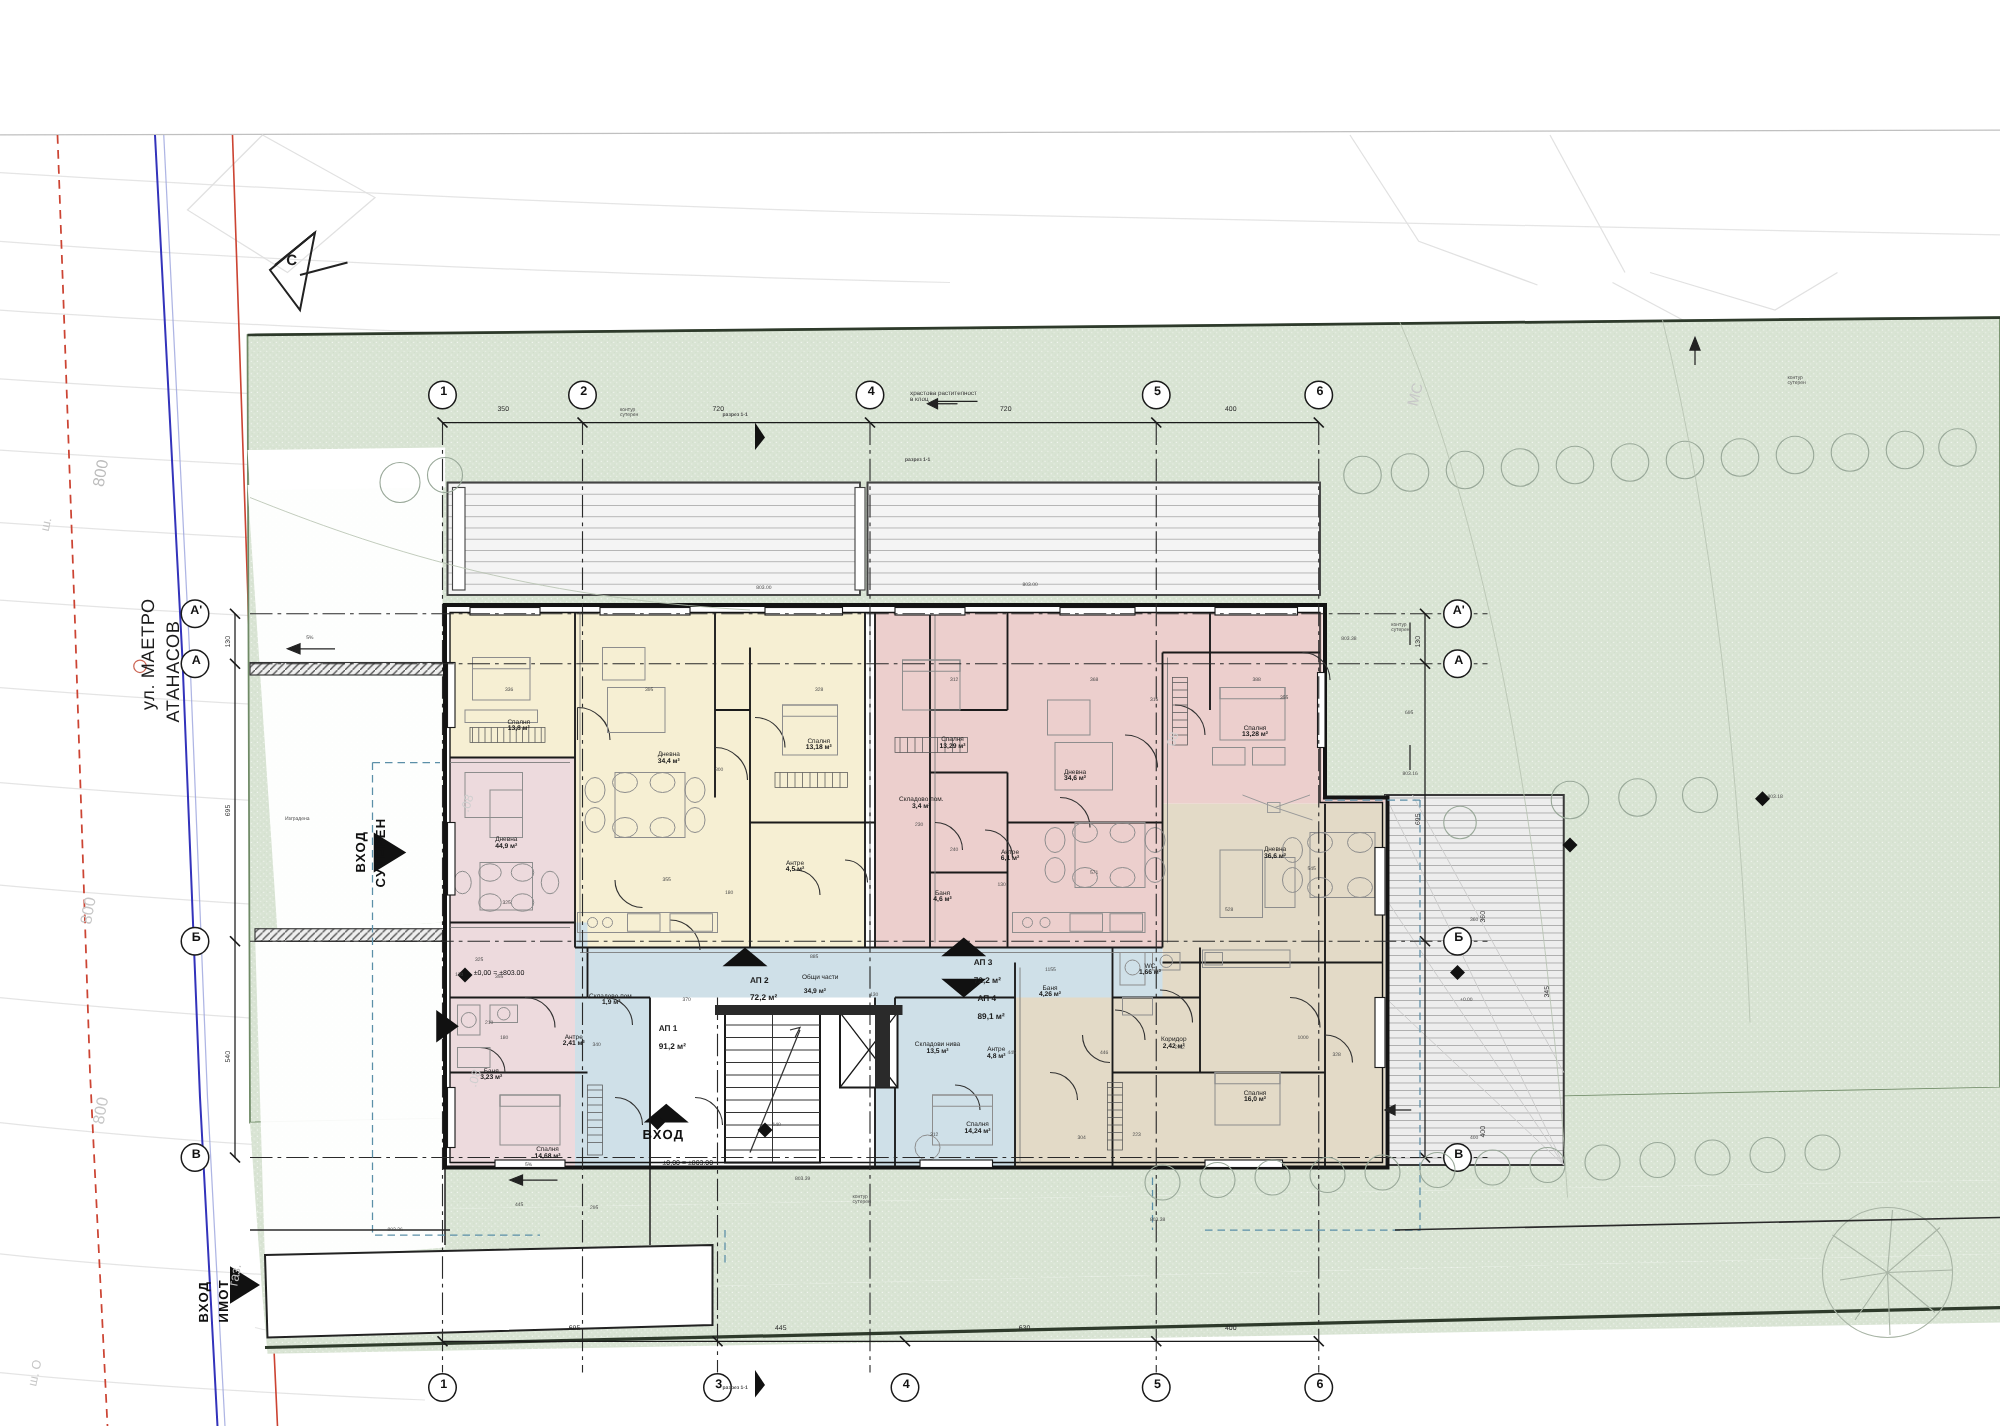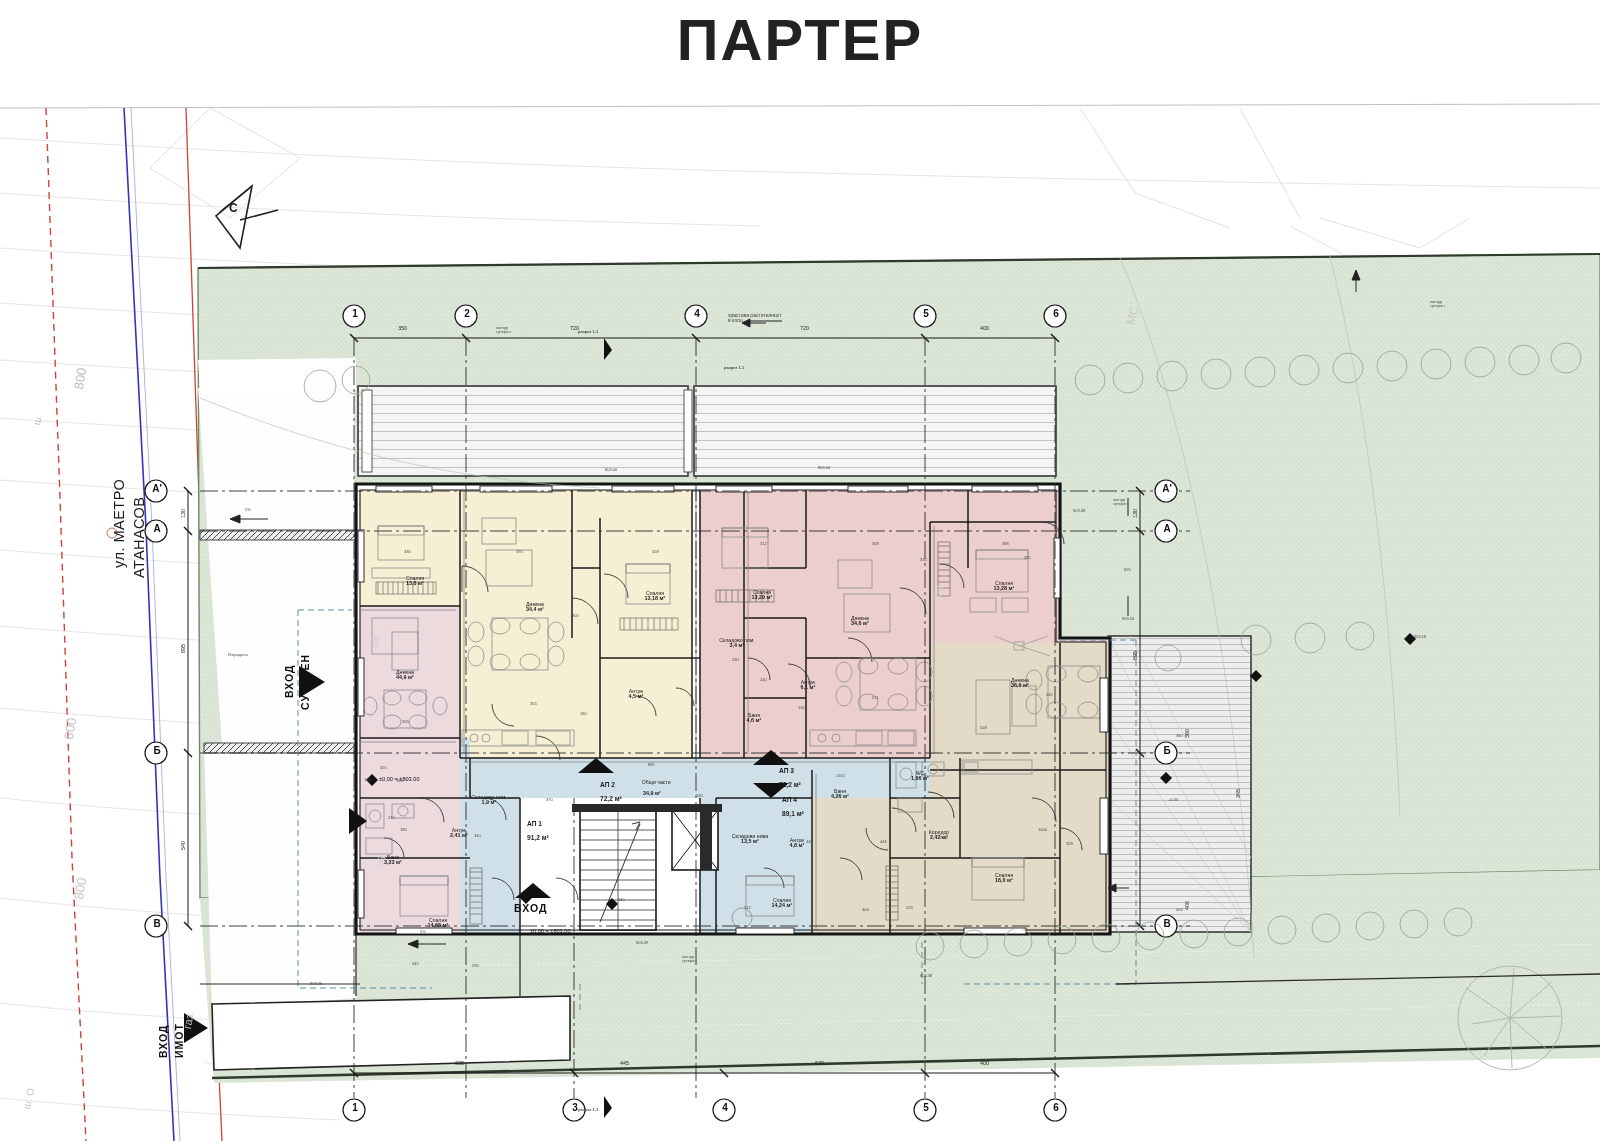--- a/index.html
+++ b/index.html
@@ -30,21 +30,20 @@
   .streetname{font-size:14.5px;letter-spacing:.5px;color:#1b1b1b;font-weight:500;}
   .entr{font-size:10.5px;letter-spacing:1px;font-weight:600;color:#111;}
   .gridlbl{font-size:10px;font-weight:600;color:#111;text-align:center;}
   .lvl{font-size:5.6px;color:#111;}
 </style>
 </head>
 <body>
 
 <div id="root">
 
-  <div class="title">ПАРТЕР</div>
 
   <div class="canvas">
 
     <svg width="1600" height="1043" viewBox="0 0 1600 1043">
       <defs>
         <pattern id="grass" width="5" height="5" patternUnits="userSpaceOnUse">
           <rect width="5" height="5" fill="#d9e4d4"></rect>
           <circle cx="1" cy="1" r="0.5" fill="#ffffff" opacity=".75"></circle>
           <circle cx="3.4" cy="3.1" r="0.5" fill="#ffffff" opacity=".6"></circle>
           <circle cx="4.2" cy="0.8" r="0.4" fill="#b9cdb3" opacity=".6"></circle>

